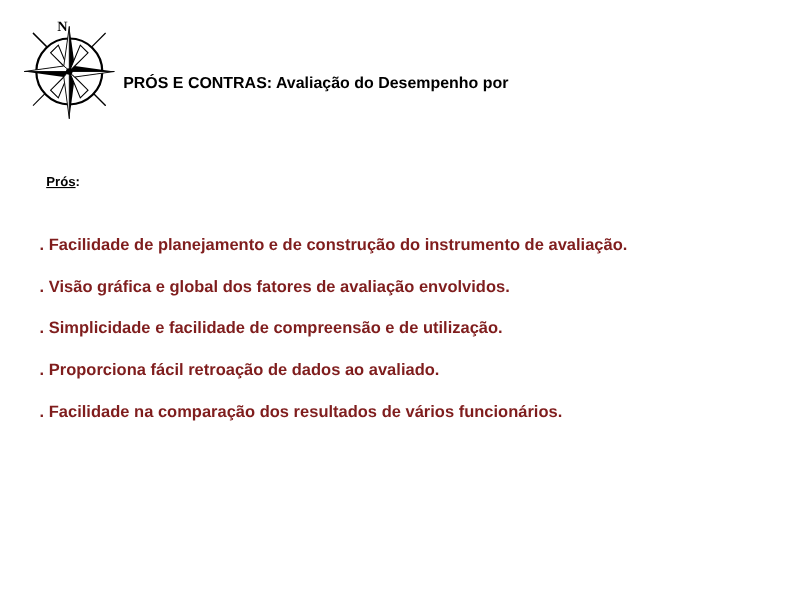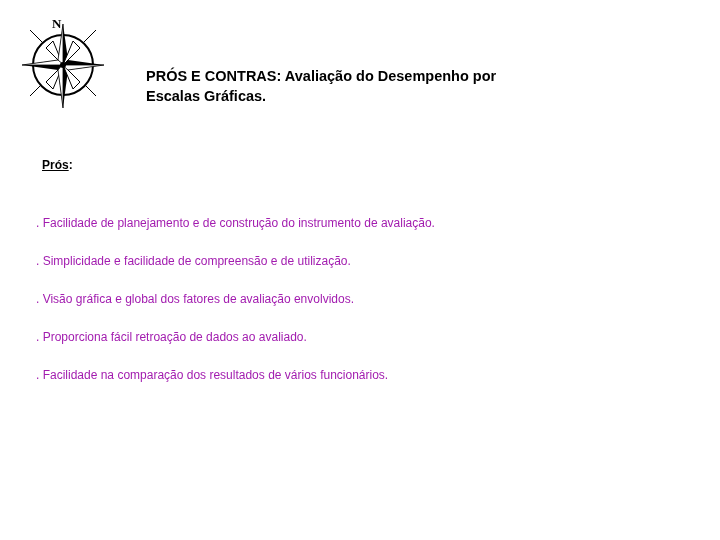--- a/index.html
+++ b/index.html
@@ -41,21 +41,20 @@
   
   .title-block {
     position: absolute;
     left: 112px;
     top: 66px;
     width: 540px;
     font-size: 14.5px;
     line-height: 20px;
     color: #000;
     font-weight: bold;
-    margin-left: 34px;
   }
   .title-main {
     font-weight: bold;
   }
   .title-rest {
     font-weight: bold;
   }
 
   
   .subheading {
@@ -71,25 +70,26 @@
   }
 
   
   .bullets {
     position: absolute;
     left: 36px;
     top: 214px;
     width: 640px;
   }
   .bullet {
-    font-size: 12px;
-    color: #a21caf;
+    font-size: 15px;
+    color: #7f1d1d;
     line-height: 18px;
     margin-bottom: 20px;
     white-space: nowrap;
+    font-weight: bold;
   }
 </style>
 </head>
 <body>
 
 <div class="slide">
 
   <div class="compass">
     <svg width="110" height="110" viewBox="0 0 110 110">
 
@@ -114,28 +114,27 @@
       <polygon points="55,100 55,56 50,62" fill="#ffffff" stroke="#000" stroke-width="0.8"></polygon>
       <polygon points="14,57 56,57 50,52" fill="#ffffff" stroke="#000" stroke-width="0.8"></polygon>
       <polygon points="96,57 54,57 60,62" fill="#ffffff" stroke="#000" stroke-width="0.8"></polygon>
       <circle cx="55" cy="57" r="3" fill="#000"></circle>
     </svg>
     <div class="n-letter">N</div>
   </div>
 
   <div class="title-block">
     <span class="title-main">PRÓS E CONTRAS:</span><span class="title-rest"> Avaliação do Desempenho por</span>
-    <div>Escalas Gráficas.</div>
   </div>
 
   <div class="subheading">
     <span class="underlined">Prós</span><span>:</span>
   </div>
 
   <div class="bullets">
     <div class="bullet">. Facilidade de planejamento e de construção do instrumento de avaliação.</div>
+    <div class="bullet">. Visão gráfica e global dos fatores de avaliação envolvidos.</div>
     <div class="bullet">. Simplicidade e facilidade de compreensão e de utilização.</div>
-    <div class="bullet">. Visão gráfica e global dos fatores de avaliação envolvidos.</div>
     <div class="bullet">. Proporciona fácil retroação de dados ao avaliado.</div>
     <div class="bullet">. Facilidade na comparação dos resultados de vários funcionários.</div>
   </div>
 
 </div>
 
 </body></html>

